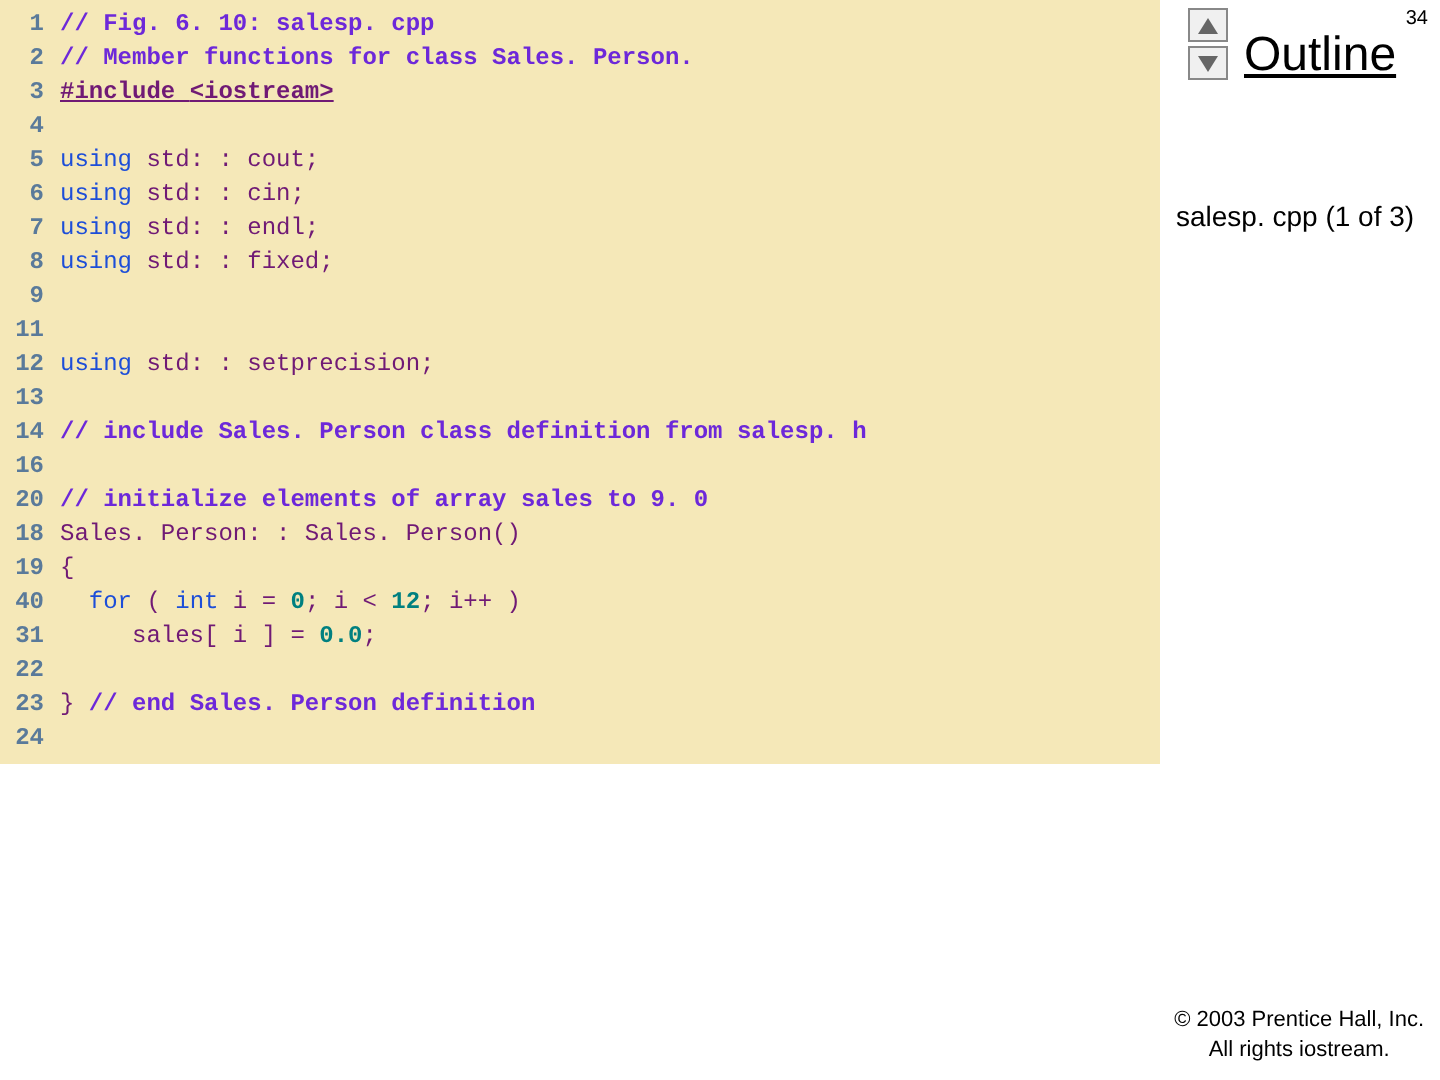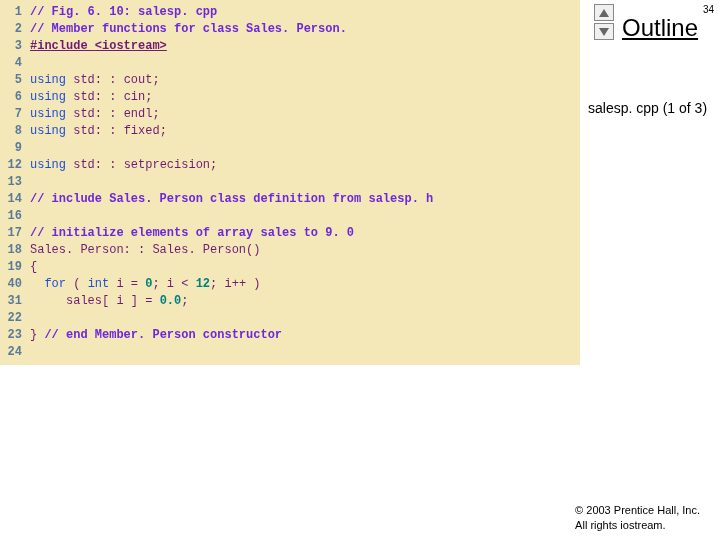--- a/index.html
+++ b/index.html
@@ -87,23 +87,23 @@
     position: absolute;
     top: 56px;
     left: -2px;
     font-size: 14px;
     white-space: nowrap;
     margin-top: 44px;
   }
   .copyright {
     position: absolute;
     bottom: 8px;
-    right: 20px;
+    right: 8px;
     font-size: 11px;
-    text-align: left;
+    text-align: center;
     line-height: 1.3;
   }
 </style>
 </head>
 <body>
 
 <div class="code-area" id="code-block">
     <div class="code-line">
       <span class="line-num">1</span>
       <span class="code-content"><span class="cmt">// Fig. 6. 10: salesp. cpp</span></span>
@@ -134,37 +134,41 @@
     </div>
     <div class="code-line">
       <span class="line-num">8</span>
       <span class="code-content"><span class="kw">using</span><span class="pl"> std: : fixed;</span></span>
     </div>
     <div class="code-line">
       <span class="line-num">9</span>
       <span class="code-content"></span>
     </div>
     <div class="code-line">
+      <span class="line-num">11</span>
+      <span class="code-content"></span>
+    </div>
+    <div class="code-line">
       <span class="line-num">12</span>
       <span class="code-content"><span class="kw">using</span><span class="pl"> std: : setprecision;</span></span>
     </div>
     <div class="code-line">
       <span class="line-num">13</span>
       <span class="code-content"></span>
     </div>
     <div class="code-line">
       <span class="line-num">14</span>
       <span class="code-content"><span class="cmt">// include Sales. Person class definition from salesp. h</span></span>
     </div>
     <div class="code-line">
       <span class="line-num">16</span>
       <span class="code-content"></span>
     </div>
     <div class="code-line">
-      <span class="line-num">17</span>
+      <span class="line-num">20</span>
       <span class="code-content"><span class="cmt">// initialize elements of array sales to 9. 0</span></span>
     </div>
     <div class="code-line">
       <span class="line-num">18</span>
       <span class="code-content"><span class="pl">Sales. Person: : Sales. Person()</span></span>
     </div>
     <div class="code-line">
       <span class="line-num">19</span>
       <span class="code-content"><span class="pl">{</span></span>
     </div>
@@ -175,21 +179,21 @@
     <div class="code-line">
       <span class="line-num">31</span>
       <span class="code-content"><span class="pl">     sales[ i ] = </span><span class="num">0.0</span><span class="pl">;</span></span>
     </div>
     <div class="code-line">
       <span class="line-num">22</span>
       <span class="code-content"></span>
     </div>
     <div class="code-line">
       <span class="line-num">23</span>
-      <span class="code-content"><span class="pl">} </span><span class="cmt">// end Member. Person constructor</span></span>
+      <span class="code-content"><span class="pl">} </span><span class="cmt">// end Sales. Person definition</span></span>
     </div>
     <div class="code-line">
       <span class="line-num">24</span>
       <span class="code-content"></span>
     </div>
   </div>
 
 <div class="right-panel">
   <div class="nav-icons">
     <div class="tri">

